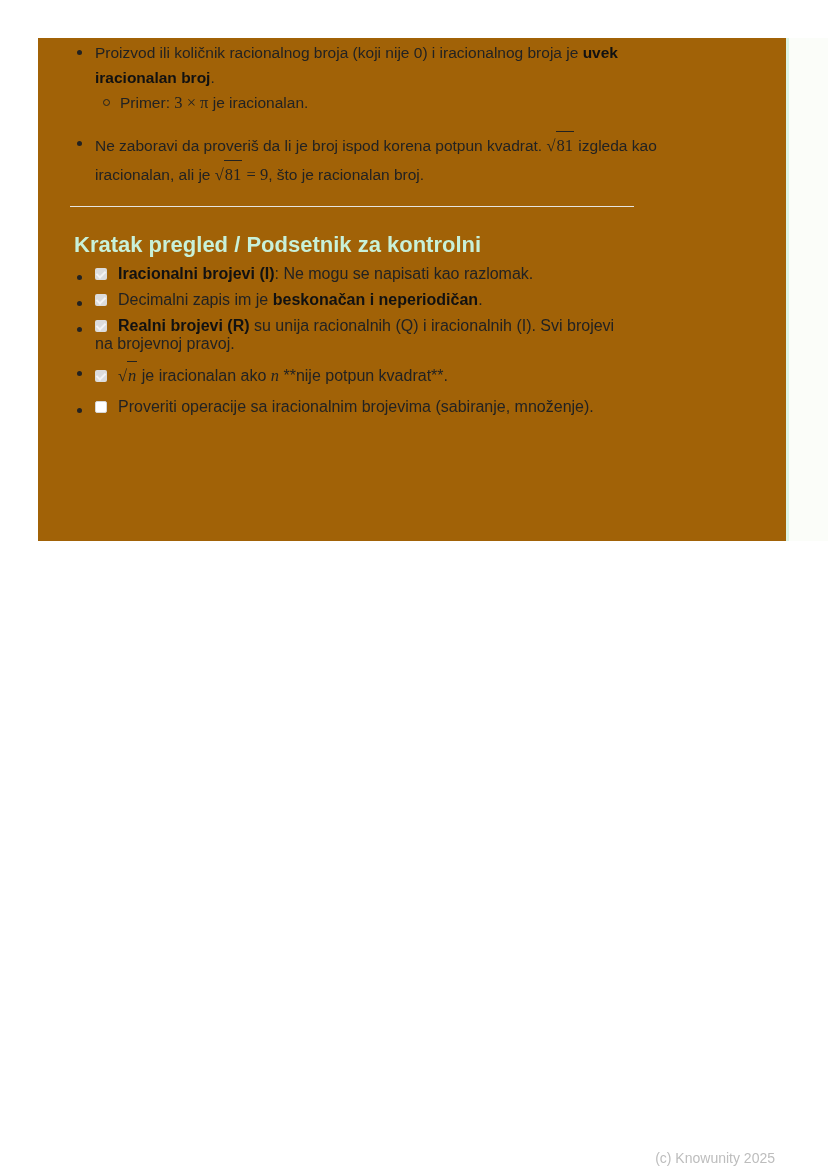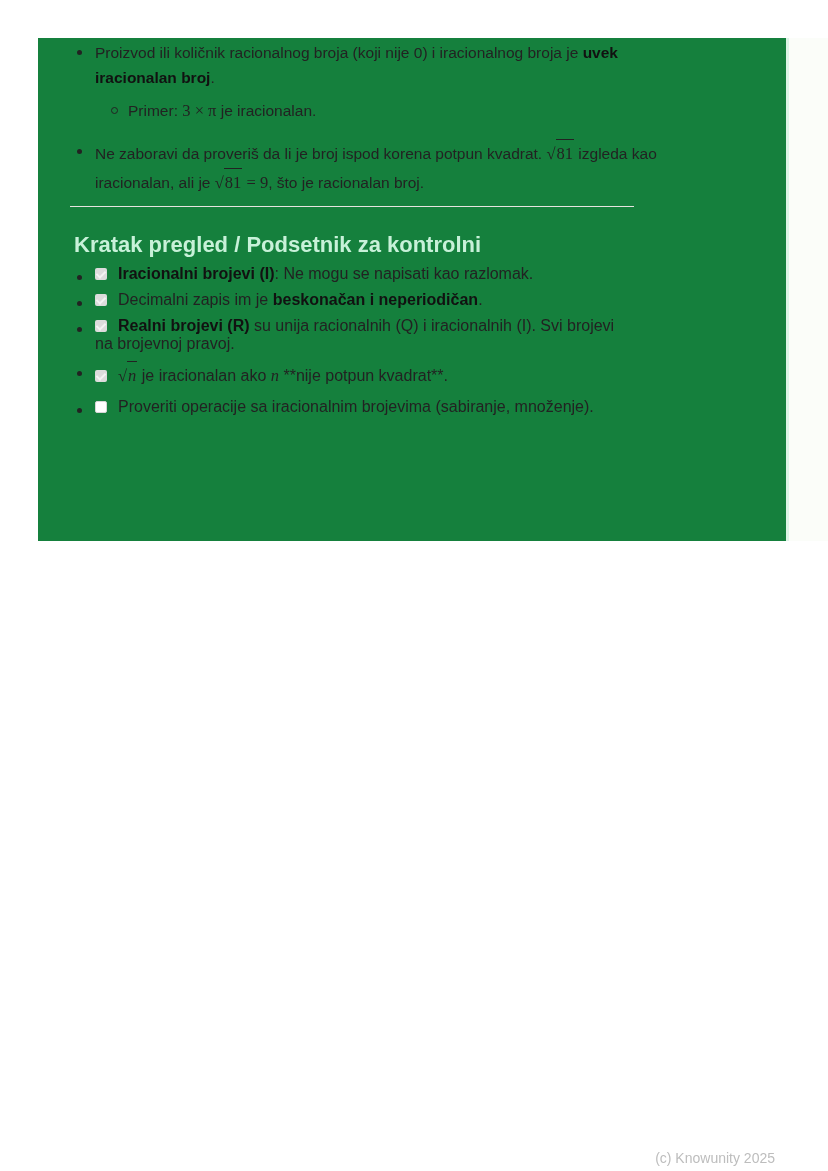--- a/index.html
+++ b/index.html
@@ -4,39 +4,39 @@
 <style>
   html, body { margin: 0; padding: 0; }
   body {
     width: 828px; height: 1171px; background: #ffffff;
     position: relative; overflow: hidden;
     font-family: "Liberation Sans", "DejaVu Sans", sans-serif;
     color: #222;
   }
   .card {
     position: absolute; left: 38px; top: 38px; width: 757px; height: 503px;
-    background: #15803d;
+    background: #a16207;
   }
   .side-strip {
     position: absolute; left: 748px; top: 0; width: 47px; height: 503px;
     background: #fbfdf9;
     border-left: 3px solid #dcf5e6;
     box-sizing: border-box;
   }
   .content {
     position: absolute; left: 32px; top: 0; width: 600px;
     font-size: 15.5px; line-height: 25px;
   }
   ul.main { list-style: none; margin: 0; padding: 0; }
   ul.main > li { position: relative; padding-left: 25px; }
   ul.main > li::before {
     content: ""; position: absolute; left: 7px; top: 10px;
     width: 5px; height: 5px; border-radius: 50%; background: #222;
   }
-  ul.sub { list-style: none; margin: 8px; padding: 0; }
+  ul.sub { list-style: none; margin: 0; padding: 0; }
   ul.sub > li { position: relative; padding-left: 25px; }
   ul.sub > li::before {
     content: ""; position: absolute; left: 8px; top: 9px;
     width: 5px; height: 5px; border-radius: 50%; border: 1px solid #222;
   }
   .math { font-family: "Liberation Serif", "DejaVu Serif", serif; font-size: 16.5px; }
   .math i { font-style: italic; }
   .sqrt { display: inline-block; }
   .sqrt .rad { border-top: 1px solid #222; padding: 5px 1px; line-height: 18px; display: inline-block; }
   b { font-weight: bold; color: #111; }

